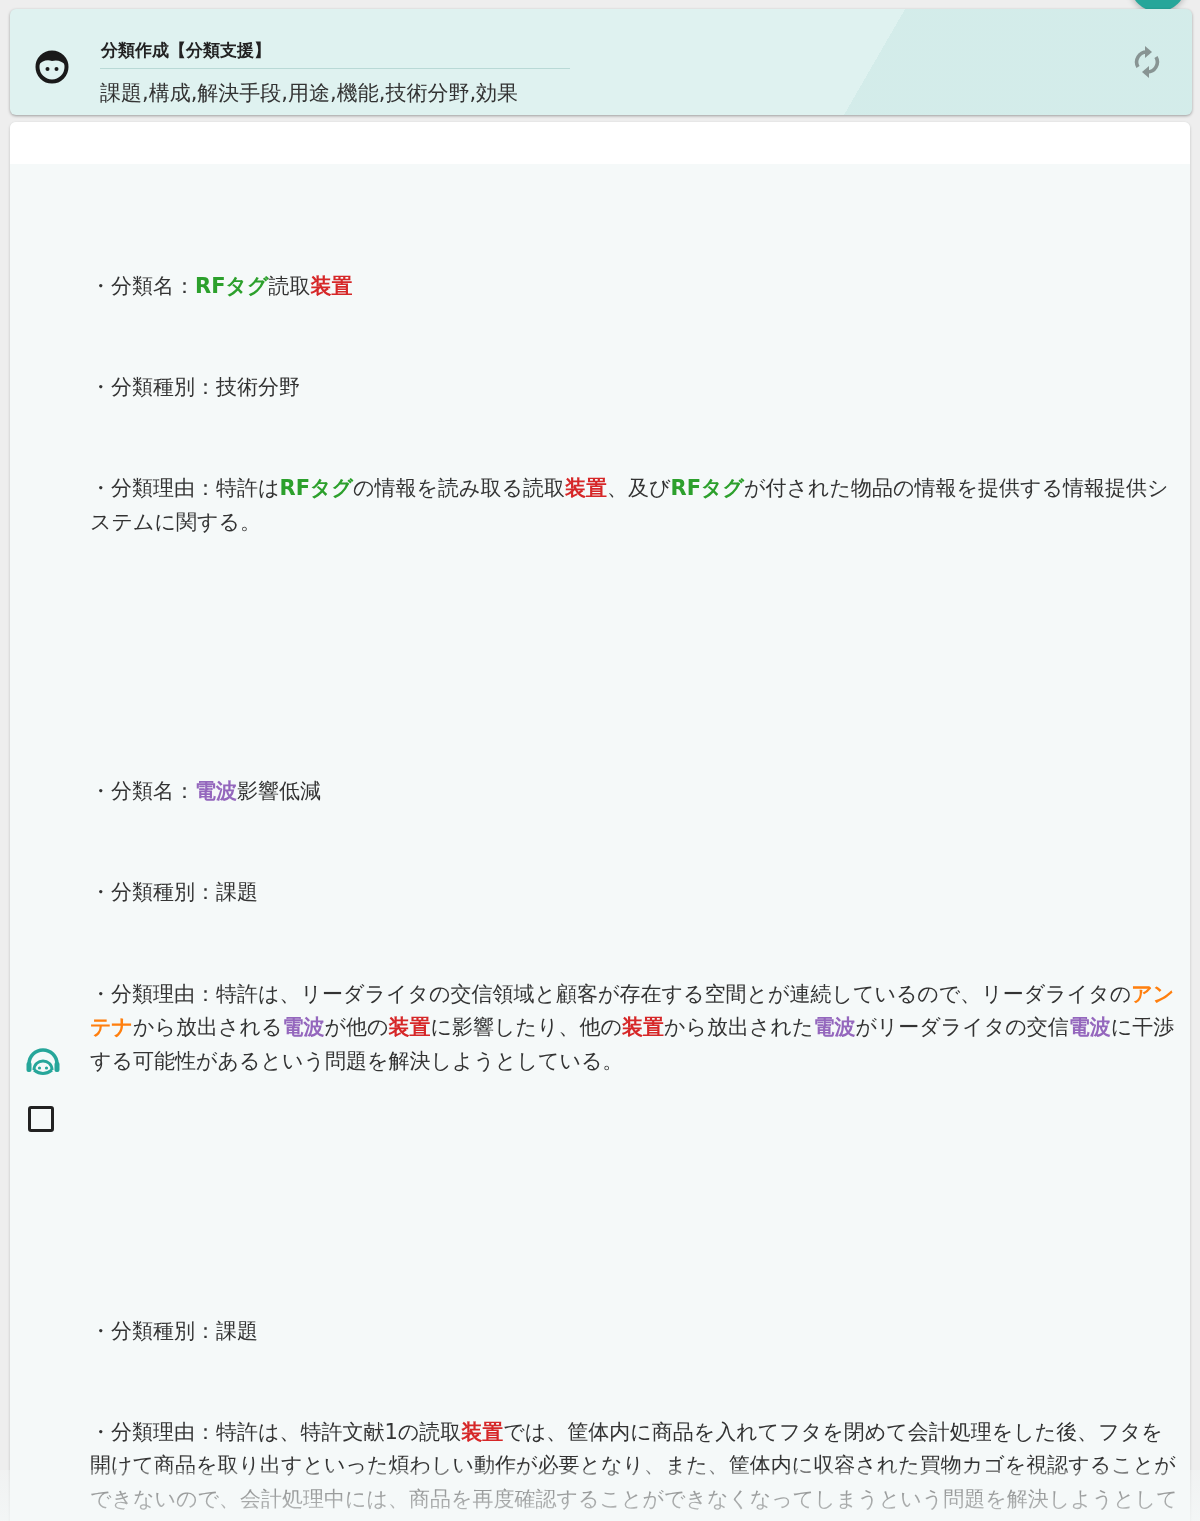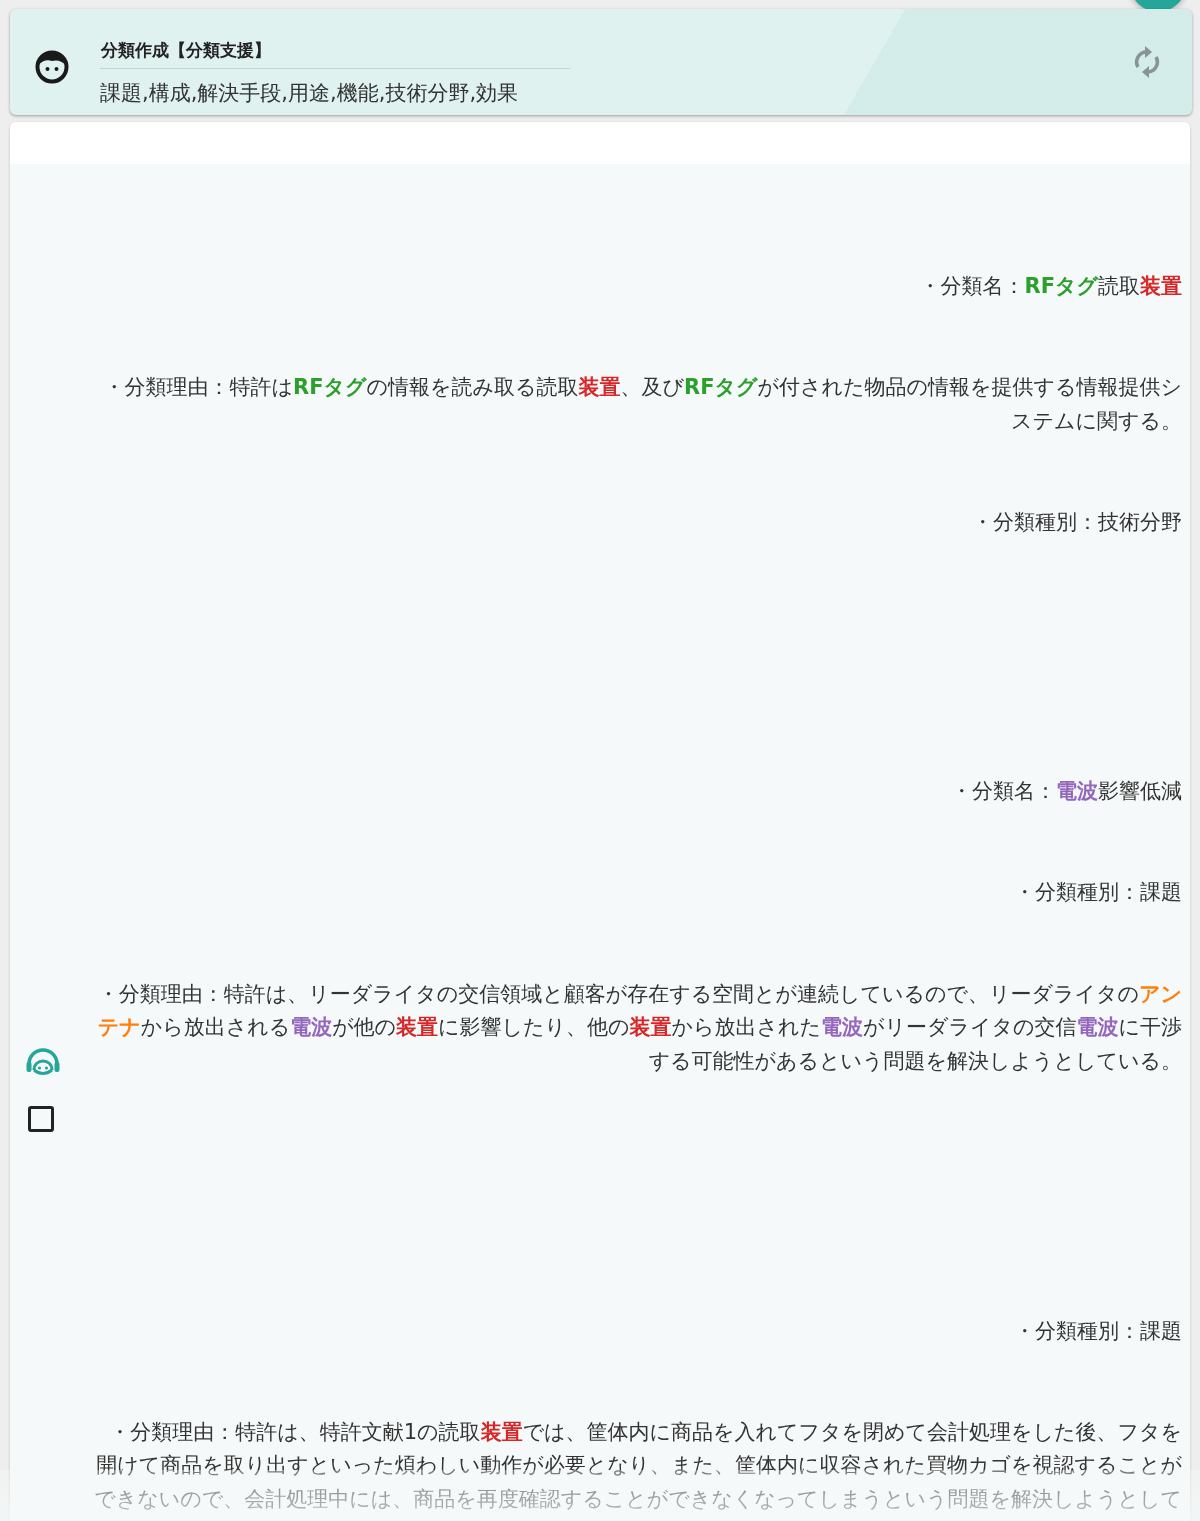--- a/index.html
+++ b/index.html
@@ -56,21 +56,21 @@
     .select-checkbox {
       position: absolute; left: 18px; top: 984px; width: 26px; height: 26px;
       border: 3px solid #222; border-radius: 3px; box-sizing: border-box; cursor: pointer;
       background: transparent;
     }
     .text-body {
       position: absolute; left: 80px; top: 13px; width: 1092px;
       font-size: 21px; line-height: 33.7px; color: #333;
       white-space: pre-wrap; word-break: break-all;
     }
-    .entry { margin-bottom: 33.7px; text-align: right; }
+    .entry { margin-bottom: 33.7px; }
     .line { display: block; }
     .hl-rf { color: #2ca02c; font-weight: bold; }
     .hl-device { color: #d62728; font-weight: bold; }
     .hl-wave { color: #9467bd; font-weight: bold; }
     .hl-antenna { color: #ff7f0e; font-weight: bold; }
     .fade-overlay {
       position: absolute; left: 0; right: 0; top: 1470px; height: 51px;
       background: linear-gradient(to bottom, rgba(245,249,249,0.35), rgba(245,249,249,0.75));
       pointer-events: none;
     }
@@ -116,22 +116,22 @@
       <path d="M10 26 Q19 33 28 26" fill="none" stroke="#26a69a" stroke-width="3"></path>
       <circle cx="15.5" cy="24" r="1.6" fill="#26a69a"></circle>
       <circle cx="22.5" cy="24" r="1.6" fill="#26a69a"></circle>
     </svg>
   </span>
   <div class="select-checkbox"></div>
 
   <div class="text-body" id="text-body">
     <div class="entry">
       <span class="line"><span>・分類名：</span><span class="rich"><span class="hl-rf">RFタグ</span><span>読取</span><span class="hl-device">装置</span></span></span>
+      <span class="line"><span>・分類種別：</span><span>技術分野</span></span>
       <span class="line"><span>・分類理由：</span><span class="rich"><span>特許は</span><span class="hl-rf">RFタグ</span><span>の情報を読み取る読取</span><span class="hl-device">装置</span><span>、及び</span><span class="hl-rf">RFタグ</span><span>が付された物品の情報を提供する情報提供システムに関する。</span></span></span>
-      <span class="line"><span>・分類種別：</span><span>技術分野</span></span>
     </div>
     <div class="entry">
       <span class="line"><span>・分類名：</span><span class="rich"><span class="hl-wave">電波</span><span>影響低減</span></span></span>
       <span class="line"><span>・分類種別：</span><span>課題</span></span>
       <span class="line"><span>・分類理由：</span><span class="rich"><span>特許は、リーダライタの交信領域と顧客が存在する空間とが連続しているので、リーダライタの</span><span class="hl-antenna">アンテナ</span><span>から放出される</span><span class="hl-wave">電波</span><span>が他の</span><span class="hl-device">装置</span><span>に影響したり、他の</span><span class="hl-device">装置</span><span>から放出された</span><span class="hl-wave">電波</span><span>がリーダライタの交信</span><span class="hl-wave">電波</span><span>に干渉する可能性があるという問題を解決しようとしている。</span></span></span>
     </div>
     <div class="entry">
       <span class="line"><span>・分類種別：</span><span>課題</span></span>
       <span class="line"><span>・分類理由：</span><span class="rich"><span>特許は、特許文献1の読取</span><span class="hl-device">装置</span><span>では、筐体内に商品を入れてフタを閉めて会計処理をした後、フタを開けて商品を取り出すといった煩わしい動作が必要となり、また、筐体内に収容された買物カゴを視認することができないので、会計処理中には、商品を再度確認することができなくなってしまうという問題を解決しようとしている。</span></span></span>
     </div>

